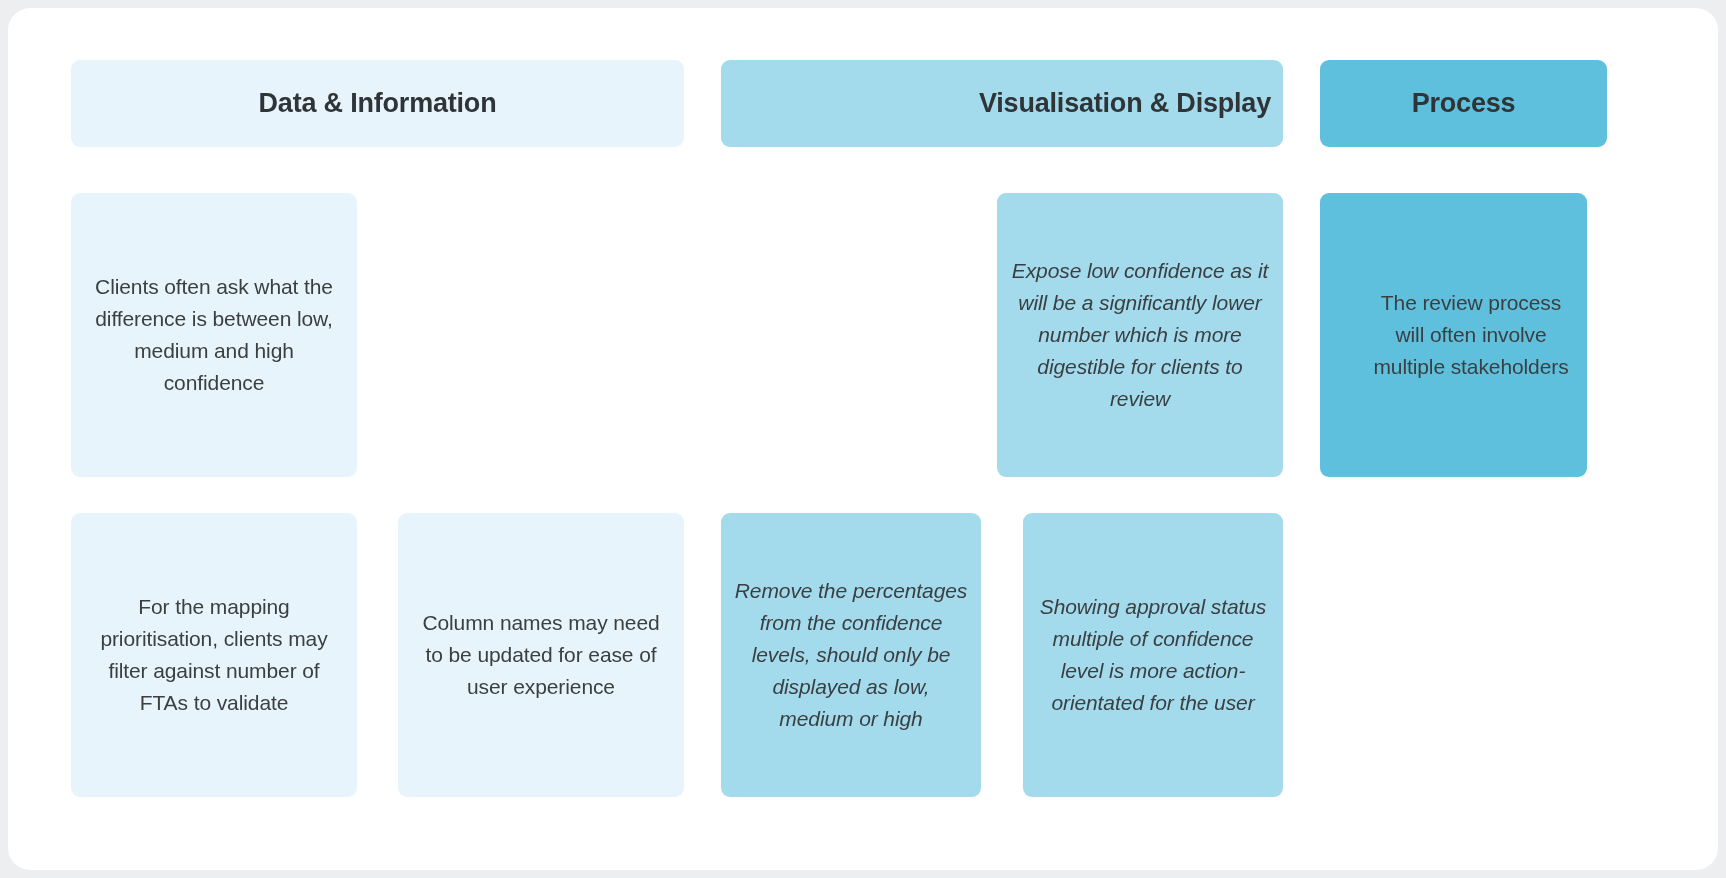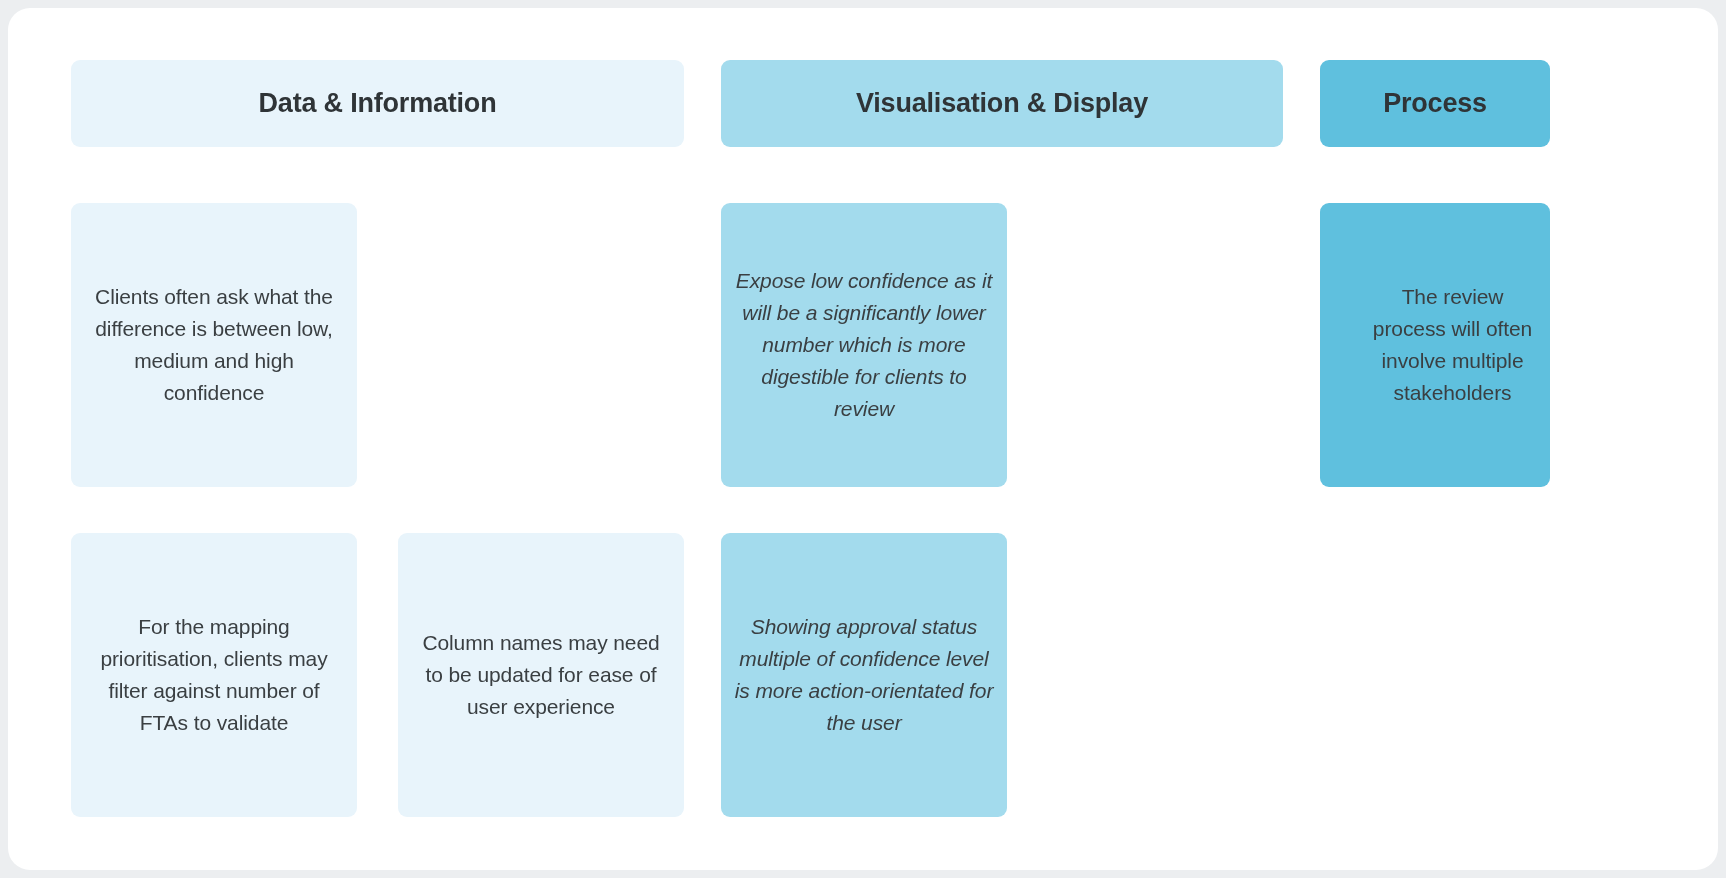--- a/index.html
+++ b/index.html
@@ -25,21 +25,21 @@
     box-sizing: border-box;
   }
   .board {
     position: absolute;
     left: 63px;
     top: 52px;
     width: 1584px;
     height: 760px;
     display: flex;
     flex-direction: column;
-    gap: 10px;
+    gap: 0;
   }
 
   
   .header-row {
     display: flex;
     align-items: flex-start;
     height: 97px;
     gap: 37px;
   }
   .header {
@@ -53,22 +53,22 @@
   }
   .header-title {
     font-size: 27px;
     font-weight: 700;
     color: #2f3437;
     letter-spacing: -0.2px;
     text-align: center;
     line-height: 1.2;
   }
   .g1 { width: 613px; }
-  .g2 { width: 562px; }
-  .g3 { width: 230px; }
+  .g2 { width: 562px; justify-content: flex-end; }
+  .g3 { width: 287px; }
 
   
   .card-row {
     display: flex;
     align-items: flex-start;
     gap: 37px;
     margin-top: 36px;
   }
   .group {
     display: flex;
@@ -150,20 +150,23 @@
         <div class="card tone-light">
           <span class="card-text">For the mapping prioritisation, clients may filter against number of FTAs to validate</span>
         </div>
         <div class="card tone-light">
           <span class="card-text">Column names may need to be updated for ease of user experience</span>
         </div>
       </div>
 
       <div class="group g2">
         <div class="card tone-mid">
+          <span class="card-text">Remove the percentages from the confidence levels, should only be displayed as low, medium or high</span>
+        </div>
+        <div class="card tone-mid">
           <span class="card-text">Showing approval status multiple of confidence level is more action-orientated for the user</span>
         </div>
       </div>
 
 
     </div>
 
   </div>
 </div>
 

